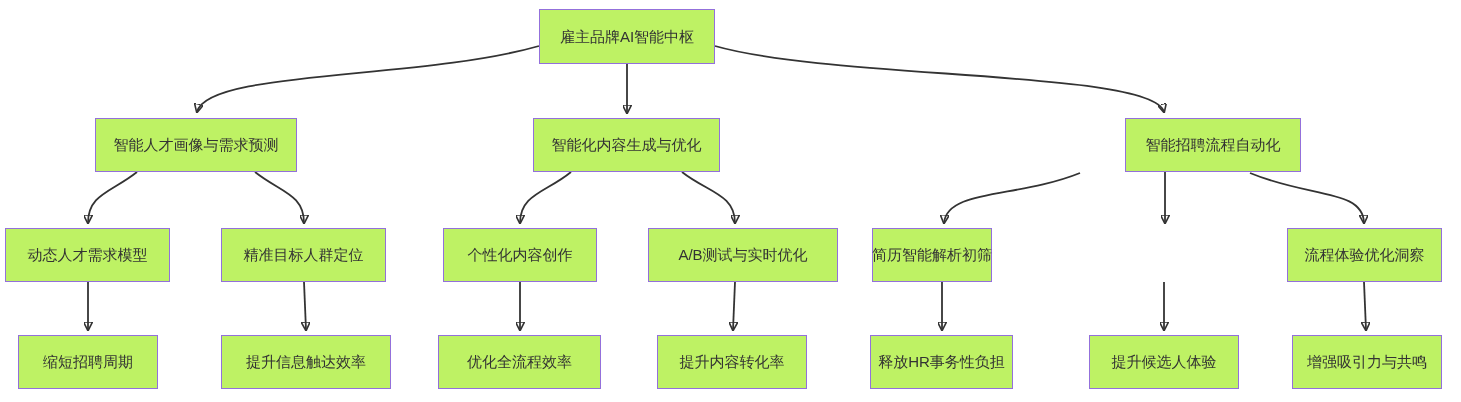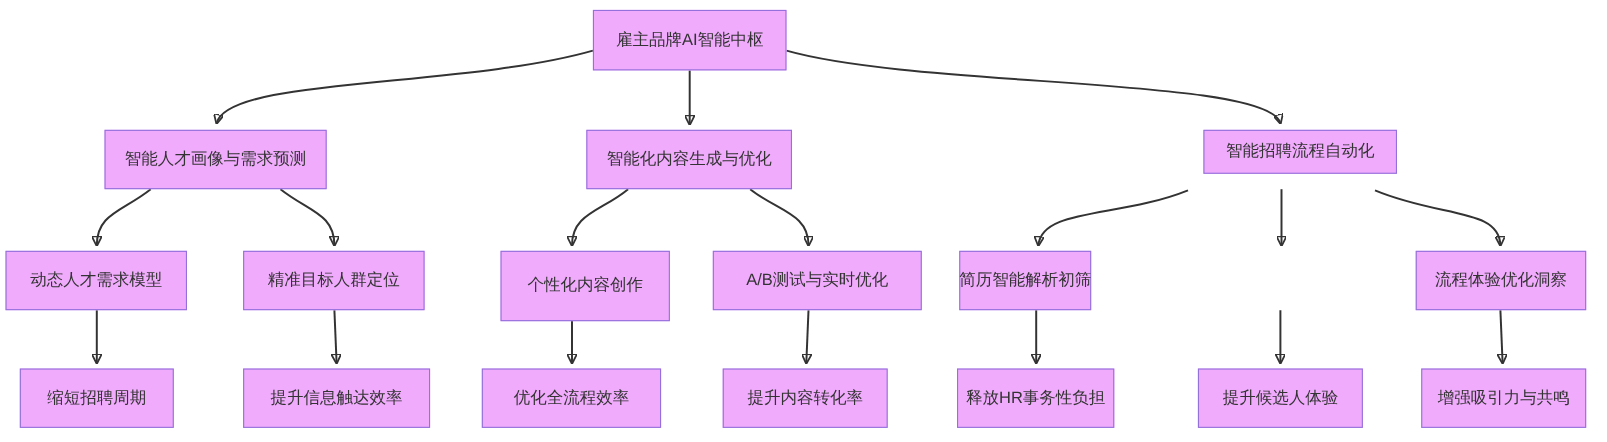--- a/index.html
+++ b/index.html
@@ -16,21 +16,21 @@
     position: absolute;
     left: 0; top: 0;
     width: 1461px; height: 402px;
   }
   .edges path { fill: none; stroke: #333333; stroke-width: 1.8px; }
   .node {
     position: absolute;
     display: flex;
     align-items: center;
     justify-content: center;
-    background: #f0abfc;
+    background: #bef264;
     border: 1px solid #9370DB;
     color: #333333;
     font-size: 15px;
     line-height: 1.2;
     text-align: center;
     white-space: nowrap;
   }
 </style>
 </head>
 <body>
@@ -59,25 +59,25 @@
     <path d="M735,282 L733,330" marker-end="url(#arrow)"></path>
     <path d="M942,282 L942,330" marker-end="url(#arrow)"></path>
     <path d="M1164,282 L1164,330" marker-end="url(#arrow)"></path>
     <path d="M1364,282 L1366,330" marker-end="url(#arrow)"></path>
   </svg>
 
   <div class="node" style="left:539px; top:9px; width:176px; height:55px">雇主品牌AI智能中枢</div>
 
   <div class="node" style="left:95px; top:118px; width:202px; height:54px">智能人才画像与需求预测</div>
   <div class="node" style="left:533px; top:118px; width:187px; height:54px">智能化内容生成与优化</div>
-  <div class="node" style="left:1094px; top:118px; width:176px; height:40px">智能招聘流程自动化</div>
+  <div class="node" style="left:1125px; top:118px; width:176px; height:54px">智能招聘流程自动化</div>
 
   <div class="node" style="left:5px; top:228px; width:165px; height:54px">动态人才需求模型</div>
   <div class="node" style="left:221px; top:228px; width:165px; height:54px">精准目标人群定位</div>
-  <div class="node" style="left:455px; top:228px; width:154px; height:64px">个性化内容创作</div>
+  <div class="node" style="left:443px; top:228px; width:154px; height:54px">个性化内容创作</div>
   <div class="node" style="left:648px; top:228px; width:190px; height:54px">A/B测试与实时优化</div>
   <div class="node" style="left:872px; top:228px; width:120px; height:54px">简历智能解析初筛</div>
   <div class="node" style="left:1287px; top:228px; width:155px; height:54px">流程体验优化洞察</div>
 
   <div class="node" style="left:18px; top:335px; width:140px; height:54px">缩短招聘周期</div>
   <div class="node" style="left:221px; top:335px; width:170px; height:54px">提升信息触达效率</div>
   <div class="node" style="left:438px; top:335px; width:163px; height:54px">优化全流程效率</div>
   <div class="node" style="left:657px; top:335px; width:150px; height:54px">提升内容转化率</div>
   <div class="node" style="left:870px; top:335px; width:143px; height:54px">释放HR事务性负担</div>
   <div class="node" style="left:1089px; top:335px; width:150px; height:54px">提升候选人体验</div>

